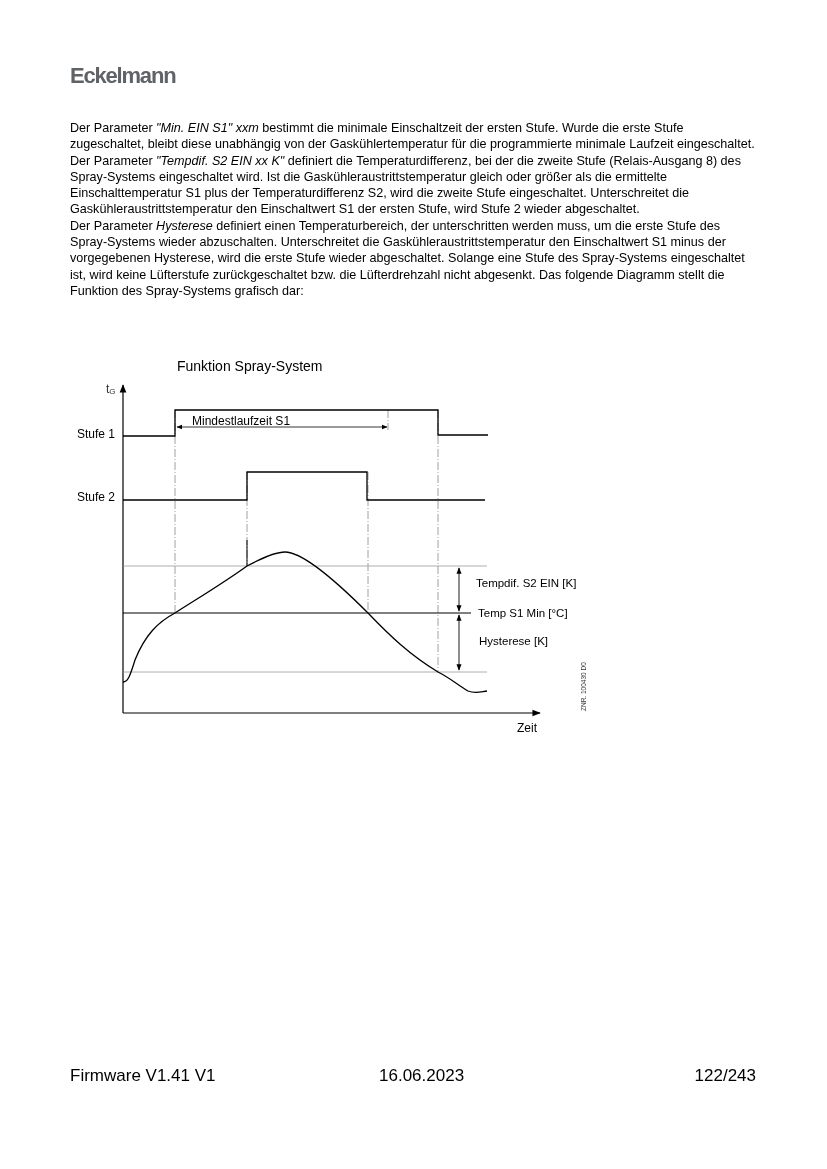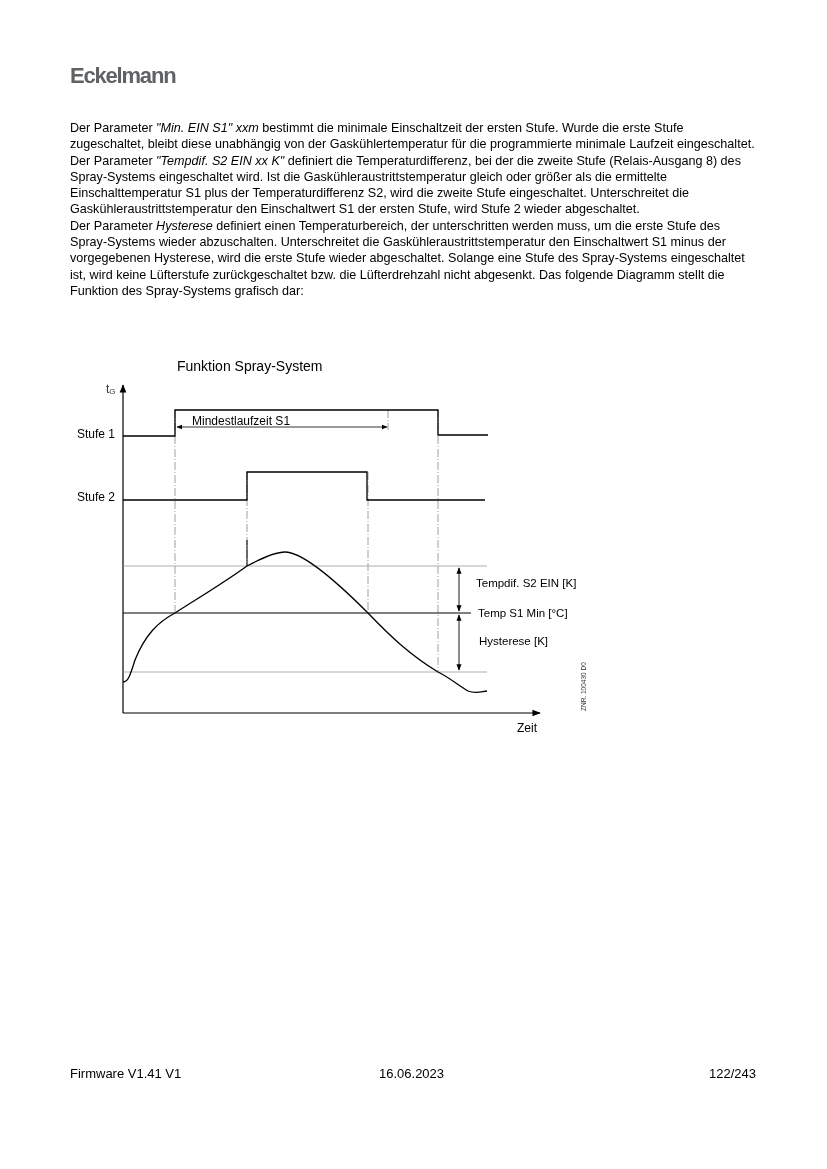--- a/index.html
+++ b/index.html
@@ -6,21 +6,21 @@
   body { width: 827px; height: 1169px; position: relative; overflow: hidden;
          font-family: "Liberation Sans", sans-serif; color: #000; }
   .logo { position: absolute; left: 70px; top: 40px; font-size: 22px; font-weight: bold;
           color: #5f6366; letter-spacing: -1.2px; font-family: "Liberation Sans", sans-serif; margin-top: 23px; }
   .body-text { position: absolute; left: 70px; top: 120px; width: 690px;
                font-size: 12.6px; line-height: 16.3px; }
   .body-text p { margin: 0; }
   .body-text i { font-style: italic; }
   .diagram { position: absolute; left: 60px; top: 350px; width: 560px; height: 400px; }
   .diagram text { font-family: "Liberation Sans", sans-serif; }
-  .footer { position: absolute; top: 1066px; font-size: 13px; }
+  .footer { position: absolute; top: 1066px; font-size: 17px; }
   .footer-left { left: 70px; }
   .footer-center { left: 379px; }
   .footer-right { right: 71px; margin-left: 24px; }
 </style>
 </head>
 <body>
 
 <div class="logo">Eckelmann</div>
 
 <div class="body-text">

